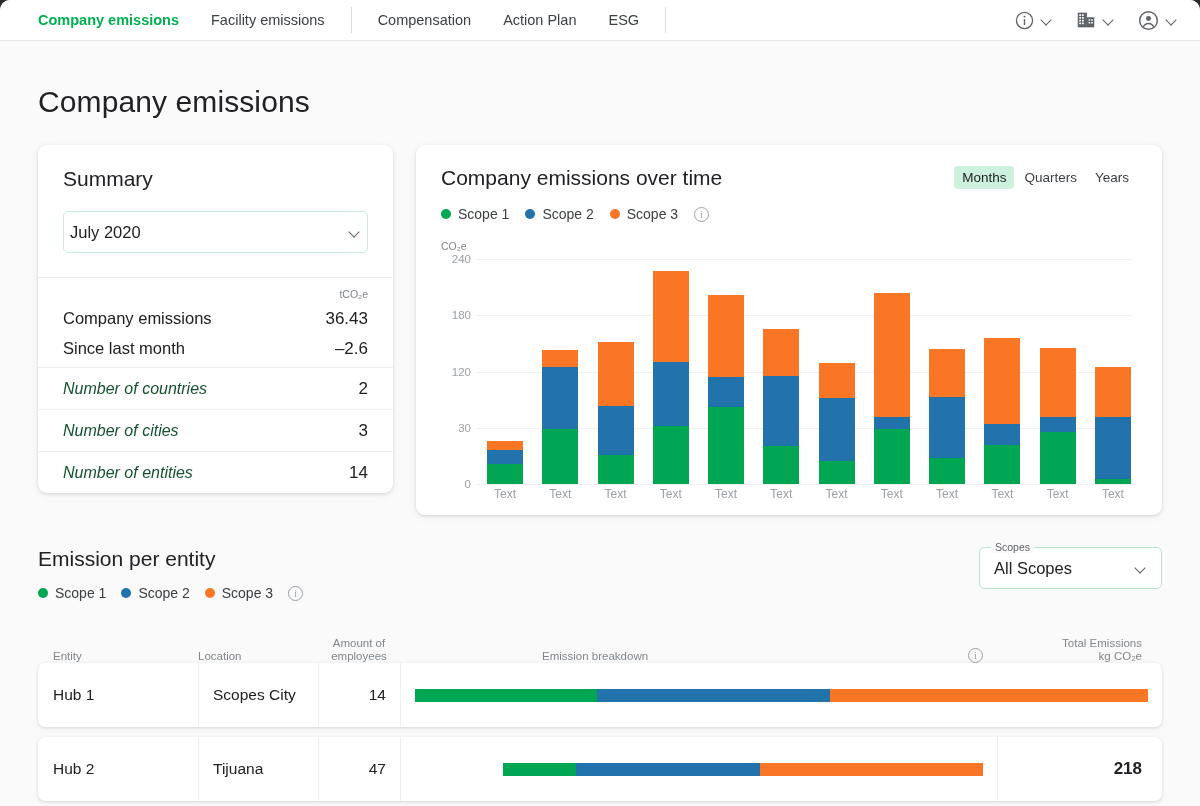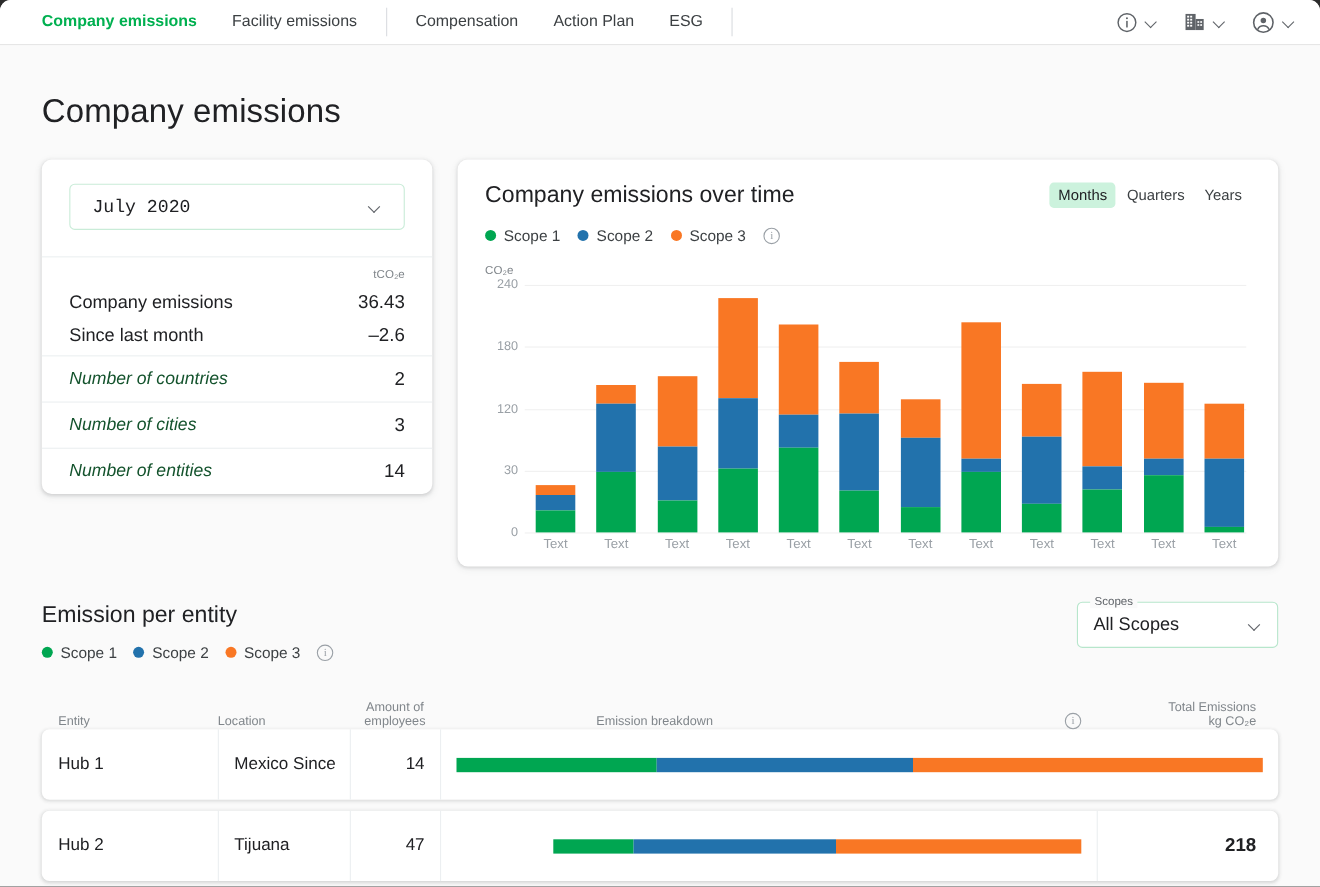--- a/index.html
+++ b/index.html
@@ -58,21 +58,21 @@
     box-shadow: 0 1px 3px rgba(60,64,67,.16), 0 2px 8px rgba(60,64,67,.07);
   }
 
   
   .summary { width: 355px; }
   .summary-head { padding: 22px 25px 24px; }
   .summary-title { font-size: 21px; color: #202124; margin-bottom: 20px; }
   .select-box {
     border: 1px solid #c9ecd8; border-radius: 5px;
     height: 42px; display: flex; align-items: center;
-    padding: 0 20px; position: relative; cursor: pointer; font-family: Liberation Mono, monospace;
+    padding: 0 6px; position: relative; cursor: pointer;
   }
   .select-box .val { font-size: 16.5px; color: #202124; }
   .select-box .chev { margin-left: auto; }
   .summary-body { border-top: 1px solid #eceff1; padding: 0 25px; }
   .unit-row { text-align: right; font-size: 10.5px; color: #80868b; padding: 10px 0 4px; }
   .sum-line { display: flex; justify-content: space-between; align-items: baseline; padding: 5px 0; }
   .sum-line .lbl { font-size: 16.5px; color: #202124; }
   .sum-line .val { font-size: 17px; color: #202124; }
   .sum-row {
     display: flex; justify-content: space-between; align-items: center;
@@ -209,20 +209,21 @@
     </div>
   </div>
 
   <div class="page">
     <div class="page-title">Company emissions</div>
 
     <div class="row-top">
 
       <div class="card summary">
         <div class="summary-head">
+          <div class="summary-title">Summary</div>
           <div class="select-box">
             <span class="val">July 2020</span>
             <span class="chev"></span>
           </div>
         </div>
         <div class="summary-body">
           <div class="unit-row">tCO₂e</div>
           <div class="sum-line">
             <span class="lbl">Company emissions</span>
             <span class="val">36.43</span>
@@ -432,21 +433,21 @@
             <span class="info-ico">i</span>
           </div>
           <div class="th c-total">
             <div>Total Emissions</div>
             <div>kg CO₂e</div>
           </div>
         </div>
         <div id="tbody">
             <div class="trow">
               <div class="td c-entity">Hub 1</div>
-              <div class="td c-loc">Mexico Since</div>
+              <div class="td c-loc">Scopes City</div>
               <div class="td c-emp">14</div>
               <div class="td c-break">
                 <div class="hbar" style="width:100%">
                   <span style="width:24.8%;background:#00a651"></span>
                   <span style="width:31.8%;background:#2272ac"></span>
                   <span style="width:43.4%;background:#f97724"></span>
                 </div>
               </div>
             </div>
             <div class="trow">

